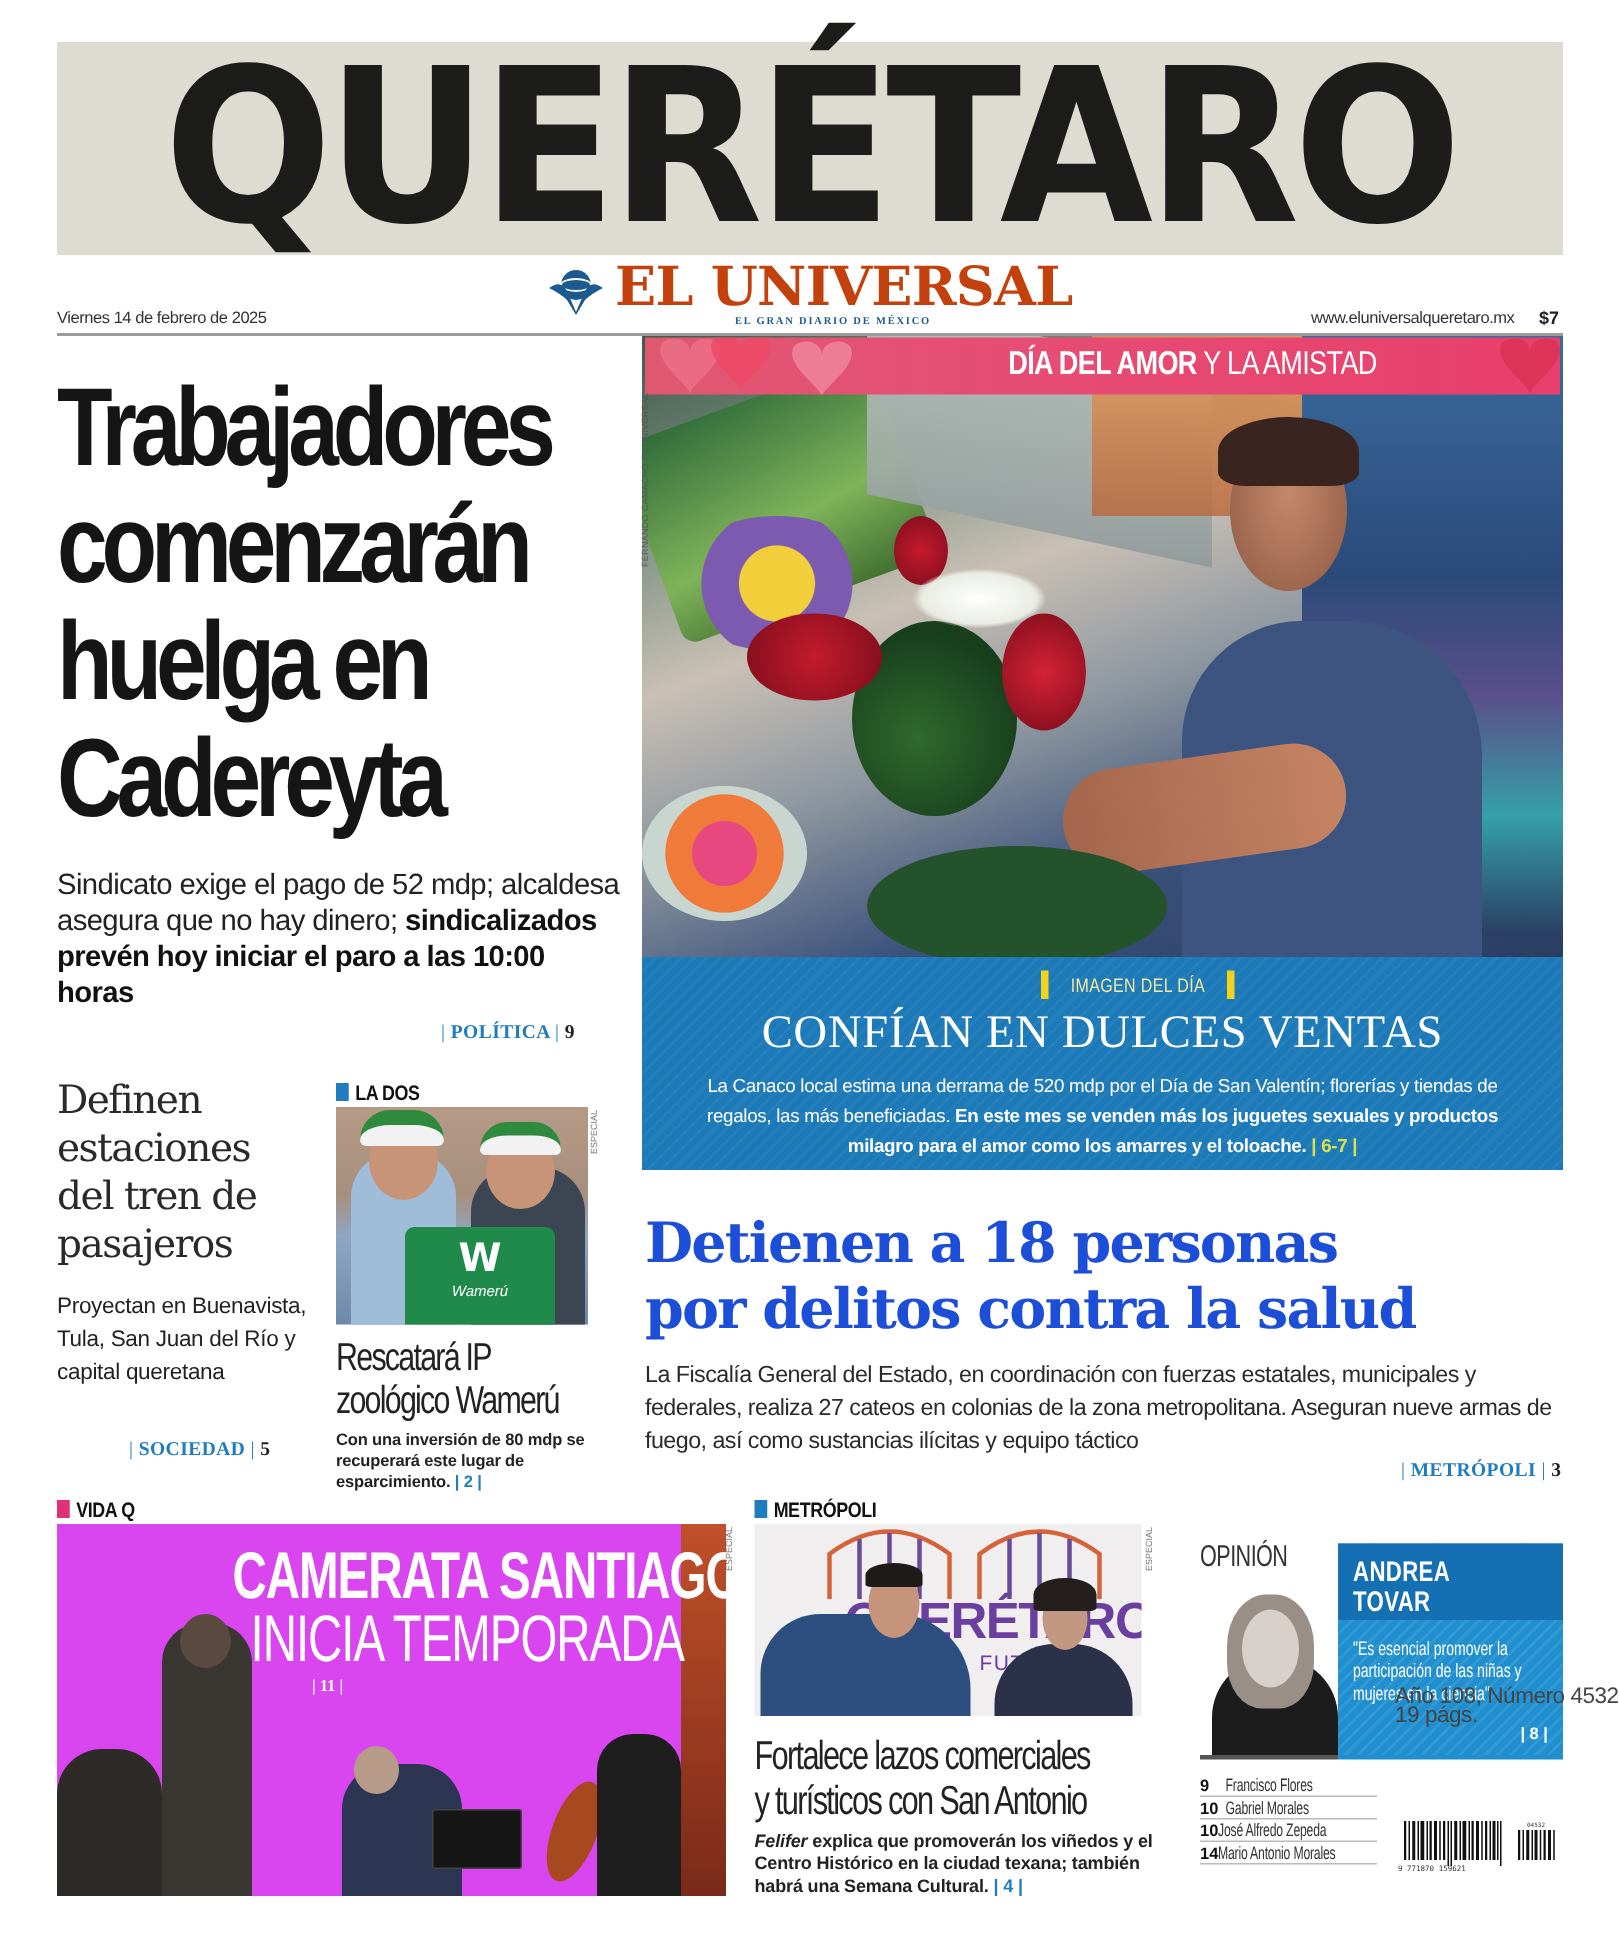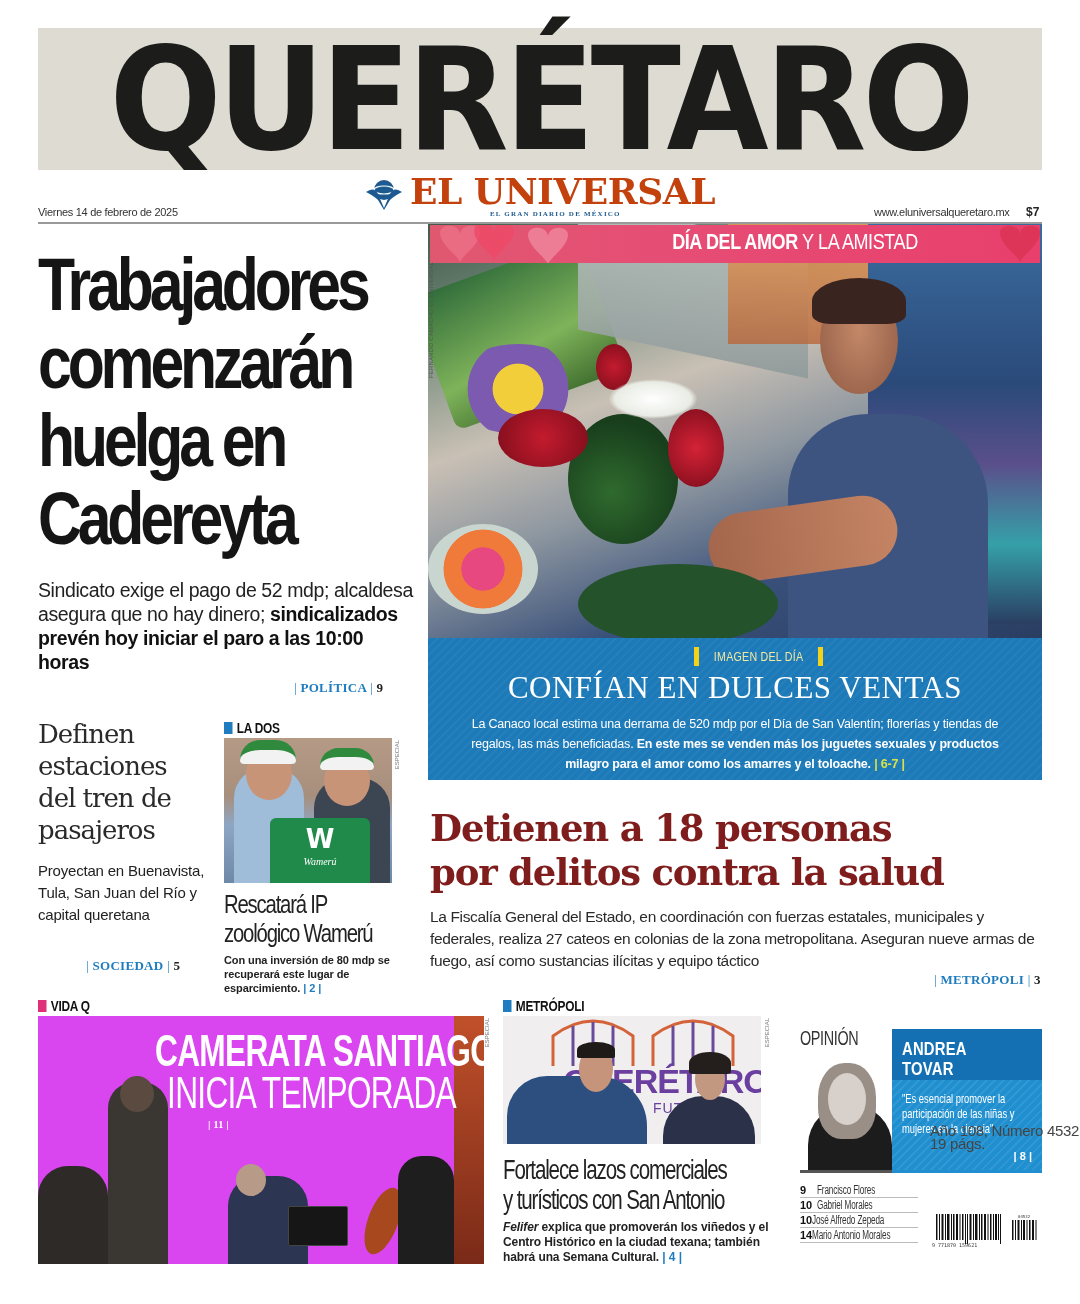--- a/index.html
+++ b/index.html
@@ -61,21 +61,21 @@
   #imagen-kicker span.t { display: inline-block; color: #f0e7a0; font-size: 13px; vertical-align: middle; transform: scaleX(0.82); letter-spacing: 0.3px; }
   #imagen-title { position: absolute; left: 0; right: 0; top: 32px; text-align: center; color: #ffffff;
     font-family: "Liberation Serif", serif; font-size: 31px; letter-spacing: 0.5px; }
   #imagen-body { position: absolute; left: 22px; right: 22px; top: 76px; text-align: center; color: #ffffff;
     font-size: 12.5px; line-height: 20px; letter-spacing: -0.2px; }
   #imagen-body b { font-weight: bold; }
   #imagen-body .pg { color: #d9e14a; font-weight: bold; }
 
   
   #detienen-headline { left: 430px; top: 806px; width: 620px; font-family: "DejaVu Serif", serif; font-weight: bold;
-    font-size: 37px; line-height: 44px; letter-spacing: -1.2px; color: #7f1d1d; }
+    font-size: 37px; line-height: 44px; letter-spacing: -1.2px; color: #1d4ed8; }
   #detienen-body { left: 430px; top: 906px; width: 612px; font-size: 15.5px; line-height: 22px; color: #2a2a2a; letter-spacing: -0.35px; }
   #ref-metropoli { left: 934px; top: 972px; text-align: center; }
 
   
   #definen-headline { left: 38px; top: 718px; width: 180px; font-family: "DejaVu Serif", serif; font-size: 26px;
     line-height: 32px; color: #2a2a2a; letter-spacing: -1px; font-weight: normal; }
   #definen-dek { left: 38px; top: 860px; width: 180px; font-size: 15px; line-height: 22px; color: #222; letter-spacing: -0.2px; }
   #ref-sociedad { left: 86px; top: 958px; }
 
   
@@ -240,21 +240,21 @@
 </div>
 <div id="ladoss-photo" class="abs">
   <div class="ph-shape" style="left:10px;top:30px;width:70px;height:120px;border-radius:30px 30px 0 0;background:#9fbcd8;"></div>
   <div class="ph-shape" style="left:22px;top:10px;width:46px;height:52px;background:#c89478;"></div>
   <div class="ph-shape" style="left:16px;top:2px;width:56px;height:24px;border-radius:20px 20px 4px 4px;background:#f2f2f2;border-top:10px solid #2f8a3e;"></div>
   <div class="ph-shape" style="left:90px;top:40px;width:76px;height:110px;border-radius:30px 30px 0 0;background:#3c4552;"></div>
   <div class="ph-shape" style="left:100px;top:18px;width:46px;height:50px;background:#c89478;"></div>
   <div class="ph-shape" style="left:96px;top:10px;width:54px;height:22px;border-radius:20px 20px 4px 4px;background:#f2f2f2;border-top:9px solid #2f8a3e;"></div>
   <div class="ph-shape" style="left:46px;top:80px;width:100px;height:70px;border-radius:6px;background:#1f8a4a;">
     <div style="position:absolute;left:0;right:0;top:6px;text-align:center;color:#fff;font-weight:bold;font-size:26px;font-family:'DejaVu Sans',sans-serif;">W</div>
-    <div style="position:absolute;left:0;right:0;top:38px;text-align:center;color:#fff;font-size:10px;font-style:italic;font-family:Liberation Serif, serif;">Wamerú</div>
+    <div style="position:absolute;left:0;right:0;top:38px;text-align:center;color:#fff;font-size:10px;font-style:italic;">Wamerú</div>
   </div>
 </div>
 <div id="ladoss-photo-credit" class="abs">ESPECIAL</div>
 <div id="ladoss-headline" class="abs">
   <div>Rescatará IP</div>
   <div>zoológico Wamerú</div>
 </div>
 <div id="ladoss-dek" class="abs">
   <span>Con una inversión de 80 mdp se recuperará este lugar de esparcimiento.</span> <span class="pg">| <span>2</span> |</span>
 </div>

